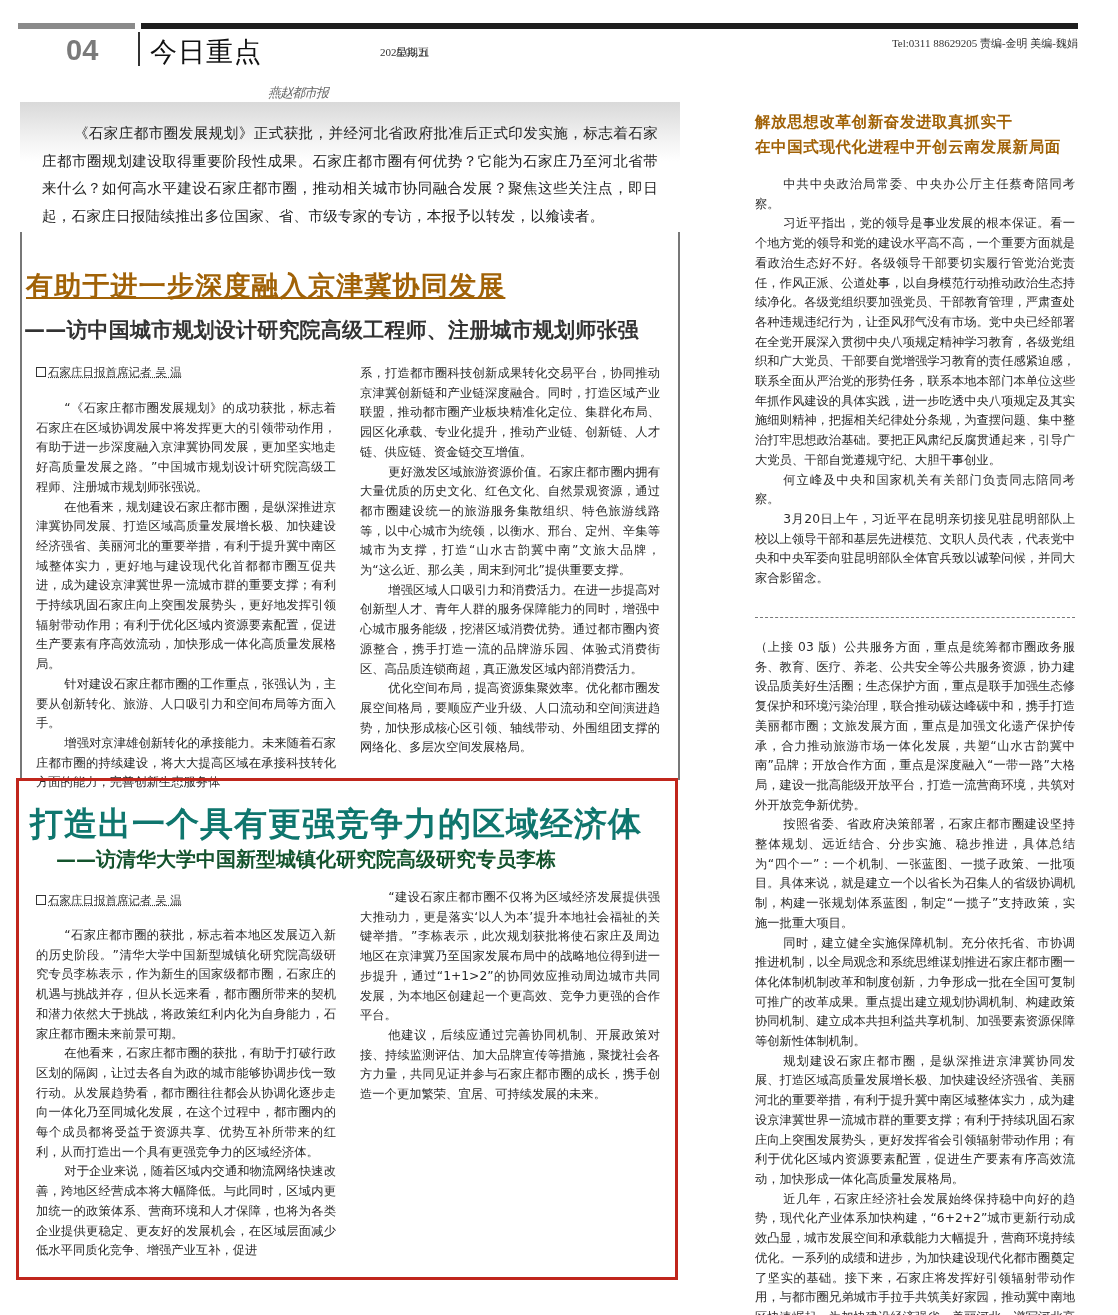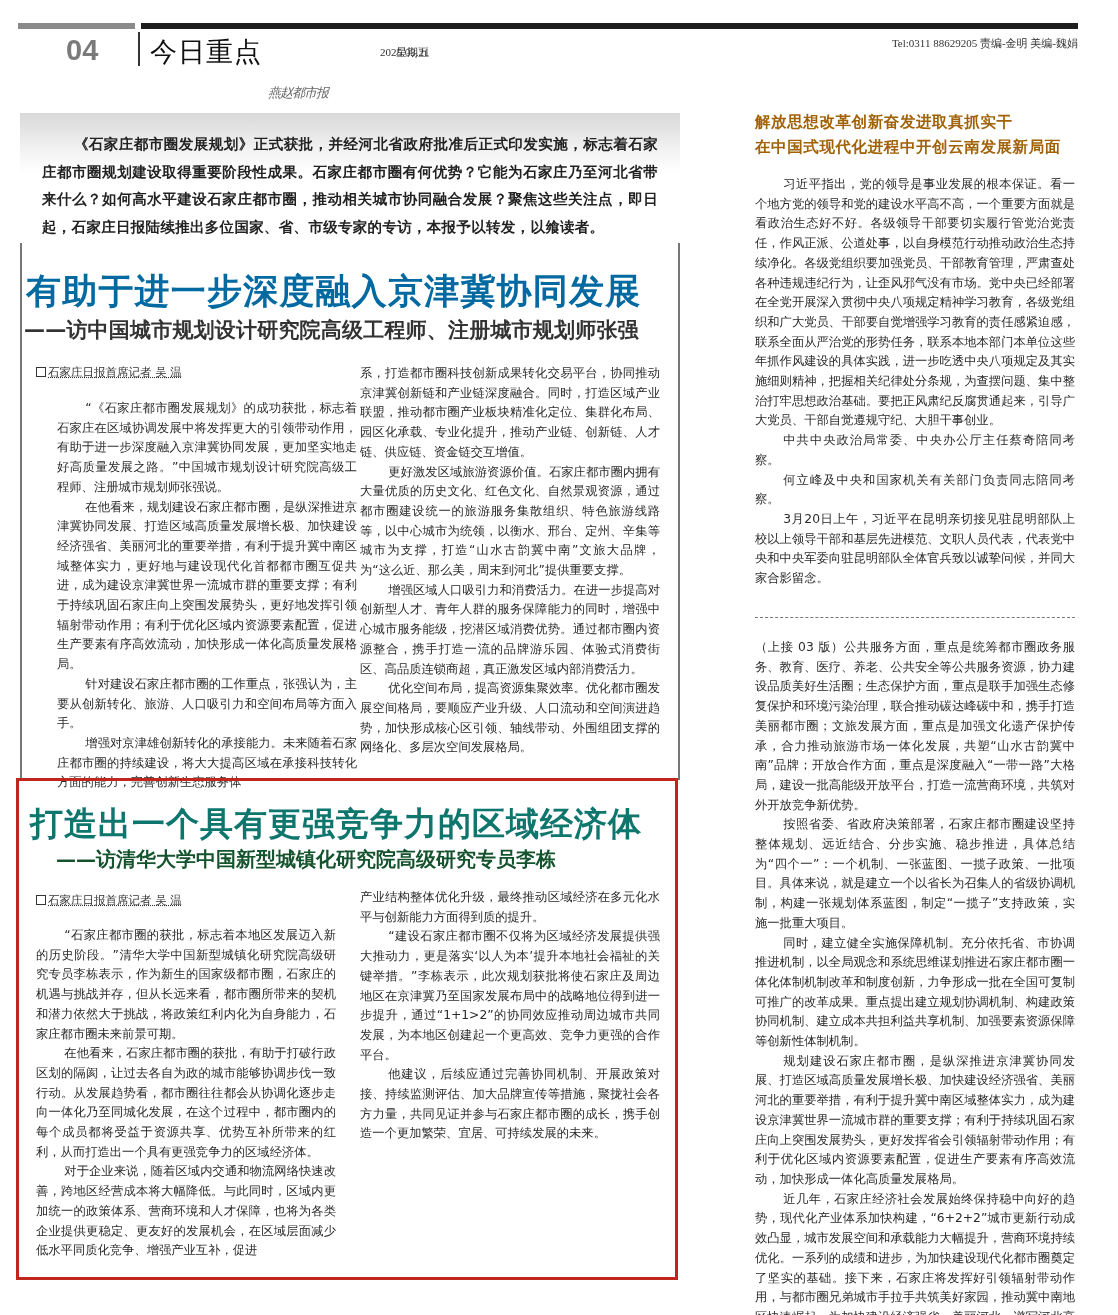--- a/index.html
+++ b/index.html
@@ -12,35 +12,35 @@
   .page-num { position: absolute; left: 66px; top: 34px; font-family: "Liberation Sans", sans-serif; font-weight: bold; font-size: 29px; color: #7a7a7a; letter-spacing: 0; }
   .vsep { position: absolute; left: 138px; top: 32px; width: 2px; height: 34px; background: #333; }
   .section-title { position: absolute; left: 150px; top: 34px; font-size: 27px; color: #111; letter-spacing: 1px; }
   .paper-logo { position: absolute; left: 268px; top: 44px; font-family: "DejaVu Serif", serif; font-style: italic; font-size: 13px; color: #666; letter-spacing: -1px; margin-top: 40px; }
   .issue-date { position: absolute; left: 333px; top: 46px; font-family: "Liberation Serif", serif; font-size: 11px; color: #333; margin-left: 47px; }
   .weekday { position: absolute; left: 396px; top: 45px; font-size: 11px; color: #333; }
   .contact { position: absolute; right: 40px; top: 36px; font-family: "Liberation Serif", serif; font-size: 11px; color: #333; }
 
   
   .left-frame { position: absolute; left: 20px; top: 113px; width: 660px; height: 667px; border-left: 2px solid #777; border-right: 2px solid #777; border-top: 2px solid #999; }
-  .intro { position: absolute; left: 20px; top: 113px; width: 660px; height: 130px; background: linear-gradient(#d9d9d9 0px, #f4f4f4 40px, #ffffff 60px); padding: 18px 22px 0 22px; font-weight: bold; }
+  .intro { position: absolute; left: 20px; top: 102px; width: 660px; height: 130px; background: linear-gradient(#d9d9d9 0px, #f4f4f4 40px, #ffffff 60px); padding: 18px 22px 0 22px; }
   .intro p { font-size: 14.5px; line-height: 27.5px; color: #222; text-indent: 2.2em; text-align: justify; letter-spacing: 0.3px; }
 
-  .headline1 { position: absolute; left: 26px; top: 268px; width: 650px; font-size: 35px; font-weight: bold; color: #0369a1; letter-spacing: 1.2px; white-space: nowrap; }
+  .headline1 { position: absolute; left: 26px; top: 268px; width: 650px; font-size: 27px; font-weight: bold; color: #a16207; letter-spacing: 1.2px; white-space: nowrap; text-decoration: underline; }
   .subhead1 { position: absolute; left: 24px; top: 316px; width: 655px; font-size: 21px; color: #333; white-space: nowrap; letter-spacing: 0.2px; }
 
   .byline { font-size: 11.5px; color: #333; text-decoration: underline; text-decoration-style: dotted; }
   .byline .box { display: inline-block; width: 10px; height: 10px; border: 1px solid #333; margin-right: 2px; vertical-align: -1px; }
 
   .col { position: absolute; font-size: 12.3px; line-height: 19.7px; color: #2a2a2a; text-align: justify; }
   .col p { text-indent: 2.3em; }
   .col p.noindent { text-indent: 0; }
 
   .a1-byline { position: absolute; left: 36px; top: 365px; }
-  .a1-col1 { left: 36px; top: 399px; width: 300px; margin-left: 21px; }
+  .a1-col1 { left: 36px; top: 399px; width: 300px; }
   .a1-col2 { left: 360px; top: 364px; width: 300px; }
 
   
   .red-box { position: absolute; left: 16px; top: 778px; width: 662px; height: 502px; border: 3px solid #c0261c; }
   .headline2 { position: absolute; left: 30px; top: 802px; width: 640px; font-size: 33px; font-weight: bold; color: #0f766e; letter-spacing: 1px; white-space: nowrap; }
   .subhead2 { position: absolute; left: 56px; top: 846px; width: 620px; font-size: 20px; color: #14532d; white-space: nowrap; }
   .a2-byline { position: absolute; left: 36px; top: 893px; }
   .a2-col1 { left: 36px; top: 926px; width: 300px; }
   .a2-col2 { left: 360px; top: 888px; width: 300px; }
 
@@ -92,32 +92,31 @@
 <h2 class="subhead2">——访清华大学中国新型城镇化研究院高级研究专员李栋</h2>
 <div class="a2-byline byline">
   <span class="box"></span><span>石家庄日报首席记者 吴 温</span>
 </div>
 <div class="col a2-col1">
   <p>“石家庄都市圈的获批，标志着本地区发展迈入新的历史阶段。”清华大学中国新型城镇化研究院高级研究专员李栋表示，作为新生的国家级都市圈，石家庄的机遇与挑战并存，但从长远来看，都市圈所带来的契机和潜力依然大于挑战，将政策红利内化为自身能力，石家庄都市圈未来前景可期。</p>
   <p>在他看来，石家庄都市圈的获批，有助于打破行政区划的隔阂，让过去各自为政的城市能够协调步伐一致行动。从发展趋势看，都市圈往往都会从协调化逐步走向一体化乃至同城化发展，在这个过程中，都市圈内的每个成员都将受益于资源共享、优势互补所带来的红利，从而打造出一个具有更强竞争力的区域经济体。</p>
   <p>对于企业来说，随着区域内交通和物流网络快速改善，跨地区经营成本将大幅降低。与此同时，区域内更加统一的政策体系、营商环境和人才保障，也将为各类企业提供更稳定、更友好的发展机会，在区域层面减少低水平同质化竞争、增强产业互补，促进</p>
 </div>
 <div class="col a2-col2">
-  <p class="noindent">产业结构整体优化升级，最终推动区域经济在多元化水平与创新能力方面得到质的提升。</p>
   <p>“建设石家庄都市圈不仅将为区域经济发展提供强大推动力，更是落实‘以人为本’提升本地社会福祉的关键举措。”李栋表示，此次规划获批将使石家庄及周边地区在京津冀乃至国家发展布局中的战略地位得到进一步提升，通过“1+1&gt;2”的协同效应推动周边城市共同发展，为本地区创建起一个更高效、竞争力更强的合作平台。</p>
   <p>他建议，后续应通过完善协同机制、开展政策对接、持续监测评估、加大品牌宣传等措施，聚拢社会各方力量，共同见证并参与石家庄都市圈的成长，携手创造一个更加繁荣、宜居、可持续发展的未来。</p>
 </div>
 
 <div class="r-title">
   <div>解放思想改革创新奋发进取真抓实干</div>
   <div>在中国式现代化进程中开创云南发展新局面</div>
 </div>
 <div class="col r-col1">
+  <p>中共中央政治局常委、中央办公厅主任蔡奇陪同考察。</p>
   <p>习近平指出，党的领导是事业发展的根本保证。看一个地方党的领导和党的建设水平高不高，一个重要方面就是看政治生态好不好。各级领导干部要切实履行管党治党责任，作风正派、公道处事，以自身模范行动推动政治生态持续净化。各级党组织要加强党员、干部教育管理，严肃查处各种违规违纪行为，让歪风邪气没有市场。党中央已经部署在全党开展深入贯彻中央八项规定精神学习教育，各级党组织和广大党员、干部要自觉增强学习教育的责任感紧迫感，联系全面从严治党的形势任务，联系本地本部门本单位这些年抓作风建设的具体实践，进一步吃透中央八项规定及其实施细则精神，把握相关纪律处分条规，为查摆问题、集中整治打牢思想政治基础。要把正风肃纪反腐贯通起来，引导广大党员、干部自觉遵规守纪、大胆干事创业。</p>
-  <p>中共中央政治局常委、中央办公厅主任蔡奇陪同考察。</p>
   <p>何立峰及中央和国家机关有关部门负责同志陪同考察。</p>
   <p>3月20日上午，习近平在昆明亲切接见驻昆明部队上校以上领导干部和基层先进模范、文职人员代表，代表党中央和中央军委向驻昆明部队全体官兵致以诚挚问候，并同大家合影留念。</p>
 </div>
 <div class="r-divider"></div>
 <div class="col r-col2">
   <p class="noindent"><span>（上接 03 版）</span><span>公共服务方面，重点是统筹都市圈政务服务、教育、医疗、养老、公共安全等公共服务资源，协力建设品质美好生活圈；生态保护方面，重点是联手加强生态修复保护和环境污染治理，联合推动碳达峰碳中和，携手打造美丽都市圈；文旅发展方面，重点是加强文化遗产保护传承，合力推动旅游市场一体化发展，共塑“山水古韵冀中南”品牌；开放合作方面，重点是深度融入“一带一路”大格局，建设一批高能级开放平台，打造一流营商环境，共筑对外开放竞争新优势。</span></p>
   <p>按照省委、省政府决策部署，石家庄都市圈建设坚持整体规划、远近结合、分步实施、稳步推进，具体总结为“四个一”：一个机制、一张蓝图、一揽子政策、一批项目。具体来说，就是建立一个以省长为召集人的省级协调机制，构建一张规划体系蓝图，制定“一揽子”支持政策，实施一批重大项目。</p>
   <p>同时，建立健全实施保障机制。充分依托省、市协调推进机制，以全局观念和系统思维谋划推进石家庄都市圈一体化体制机制改革和制度创新，力争形成一批在全国可复制可推广的改革成果。重点提出建立规划协调机制、构建政策协同机制、建立成本共担利益共享机制、加强要素资源保障等创新性体制机制。</p>
   <p>规划建设石家庄都市圈，是纵深推进京津冀协同发展、打造区域高质量发展增长极、加快建设经济强省、美丽河北的重要举措，有利于提升冀中南区域整体实力，成为建设京津冀世界一流城市群的重要支撑；有利于持续巩固石家庄向上突围发展势头，更好发挥省会引领辐射带动作用；有利于优化区域内资源要素配置，促进生产要素有序高效流动，加快形成一体化高质量发展格局。</p>
   <p>近几年，石家庄经济社会发展始终保持稳中向好的趋势，现代化产业体系加快构建，“6+2+2”城市更新行动成效凸显，城市发展空间和承载能力大幅提升，营商环境持续优化。一系列的成绩和进步，为加快建设现代化都市圈奠定了坚实的基础。接下来，石家庄将发挥好引领辐射带动作用，与都市圈兄弟城市手拉手共筑美好家园，推动冀中南地区快速崛起，为加快建设经济强省、美丽河北，谱写河北高质量发展新篇章作出新的更大贡献。</p>

